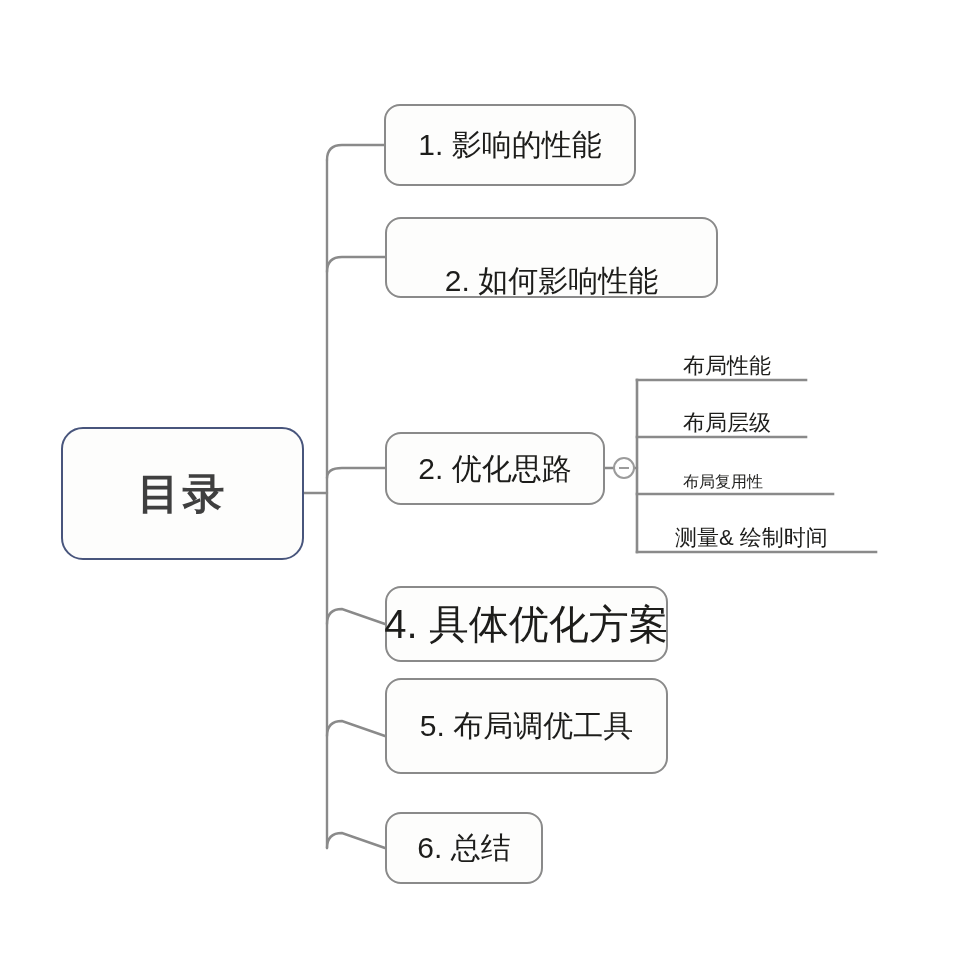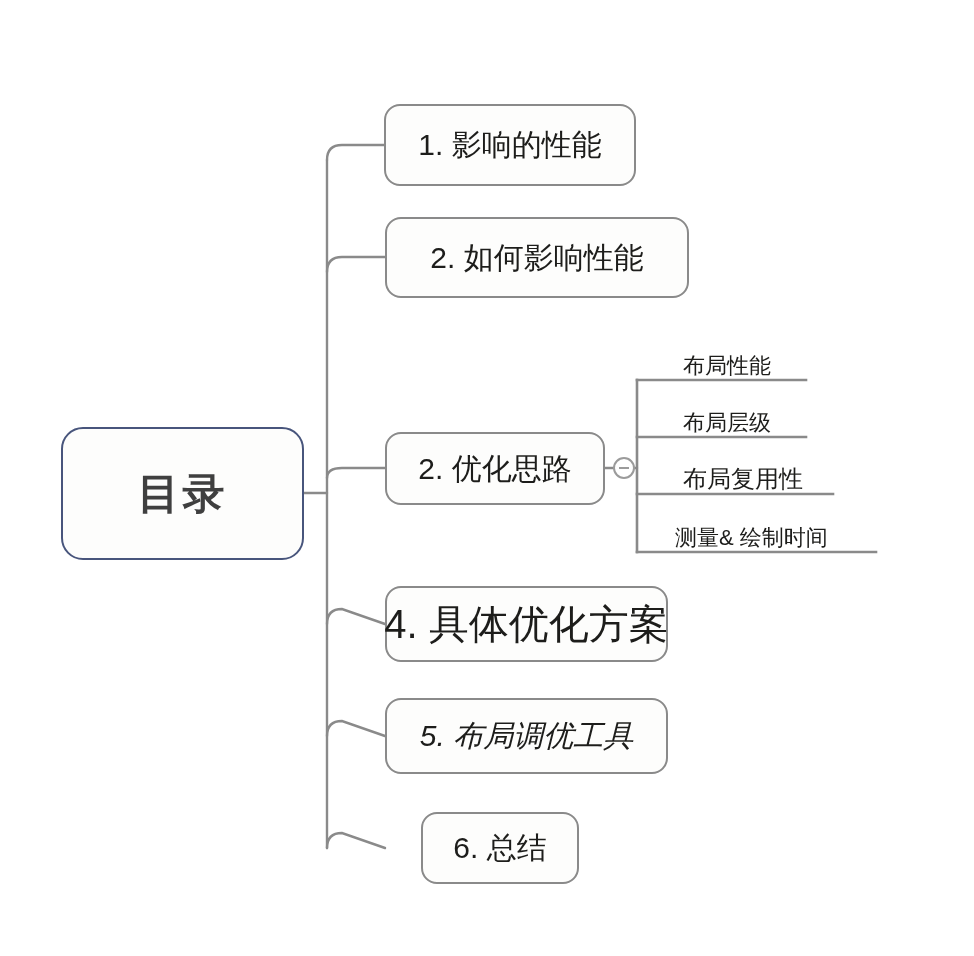--- a/index.html
+++ b/index.html
@@ -121,53 +121,53 @@
   </svg>
 
   <div class="node root" style="left:61px; top:427px; width:243px; height:133px; font-size:42px;">
     <span class="node-label">目录</span>
   </div>
 
   <div class="node" style="left:384px; top:104px; width:252px; height:82px; font-size:30px;">
     <span class="node-label">1. 影响的性能</span>
   </div>
 
-  <div class="node" style="left:385px; top:217px; width:304px; height:81px; font-size:30px;">
+  <div class="node" style="left:385px; top:217px; width:333px; height:81px; font-size:30px;align-items:flex-end;">
     <span class="node-label">2. 如何影响性能</span>
   </div>
 
   <div class="node" style="left:385px; top:432px; width:220px; height:73px; font-size:30px;">
     <span class="node-label">2. 优化思路</span>
   </div>
 
   <div class="node" style="left:385px; top:586px; width:283px; height:76px; font-size:40px;">
     <span class="node-label">4. 具体优化方案</span>
   </div>
 
-  <div class="node" style="left:385px; top:698px; width:283px; height:76px; font-size:30px;font-style:italic;">
+  <div class="node" style="left:385px; top:678px; width:283px; height:96px; font-size:30px;">
     <span class="node-label">5. 布局调优工具</span>
   </div>
 
-  <div class="node" style="left:385px; top:812px; width:158px; height:72px; font-size:30px;margin-left:36px;">
+  <div class="node" style="left:385px; top:812px; width:158px; height:72px; font-size:30px;">
     <span class="node-label">6. 总结</span>
   </div>
 
   <div class="toggle" style="left:613px; top:457px;">
     <span class="bar"></span>
   </div>
 
   <div class="leaf" style="left:679px; top:338px; height:42px; font-size:22px;justify-content:center;">
     <span class="leaf-label">布局性能</span>
   </div>
 
   <div class="leaf" style="left:679px; top:395px; height:42px; font-size:22px;text-align:center;">
     <span class="leaf-label">布局层级</span>
   </div>
 
-  <div class="leaf" style="left:679px; top:452px; height:42px; font-size:24px;">
+  <div class="leaf" style="left:679px; top:452px; height:42px; font-size:16px;">
     <span class="leaf-label">布局复用性</span>
   </div>
 
   <div class="leaf" style="left:671px; top:510px; height:42px; font-size:22px;text-align:right;">
     <span class="leaf-label">测量&amp; 绘制时间</span>
   </div>
 
 </div>
 
 </body></html>

